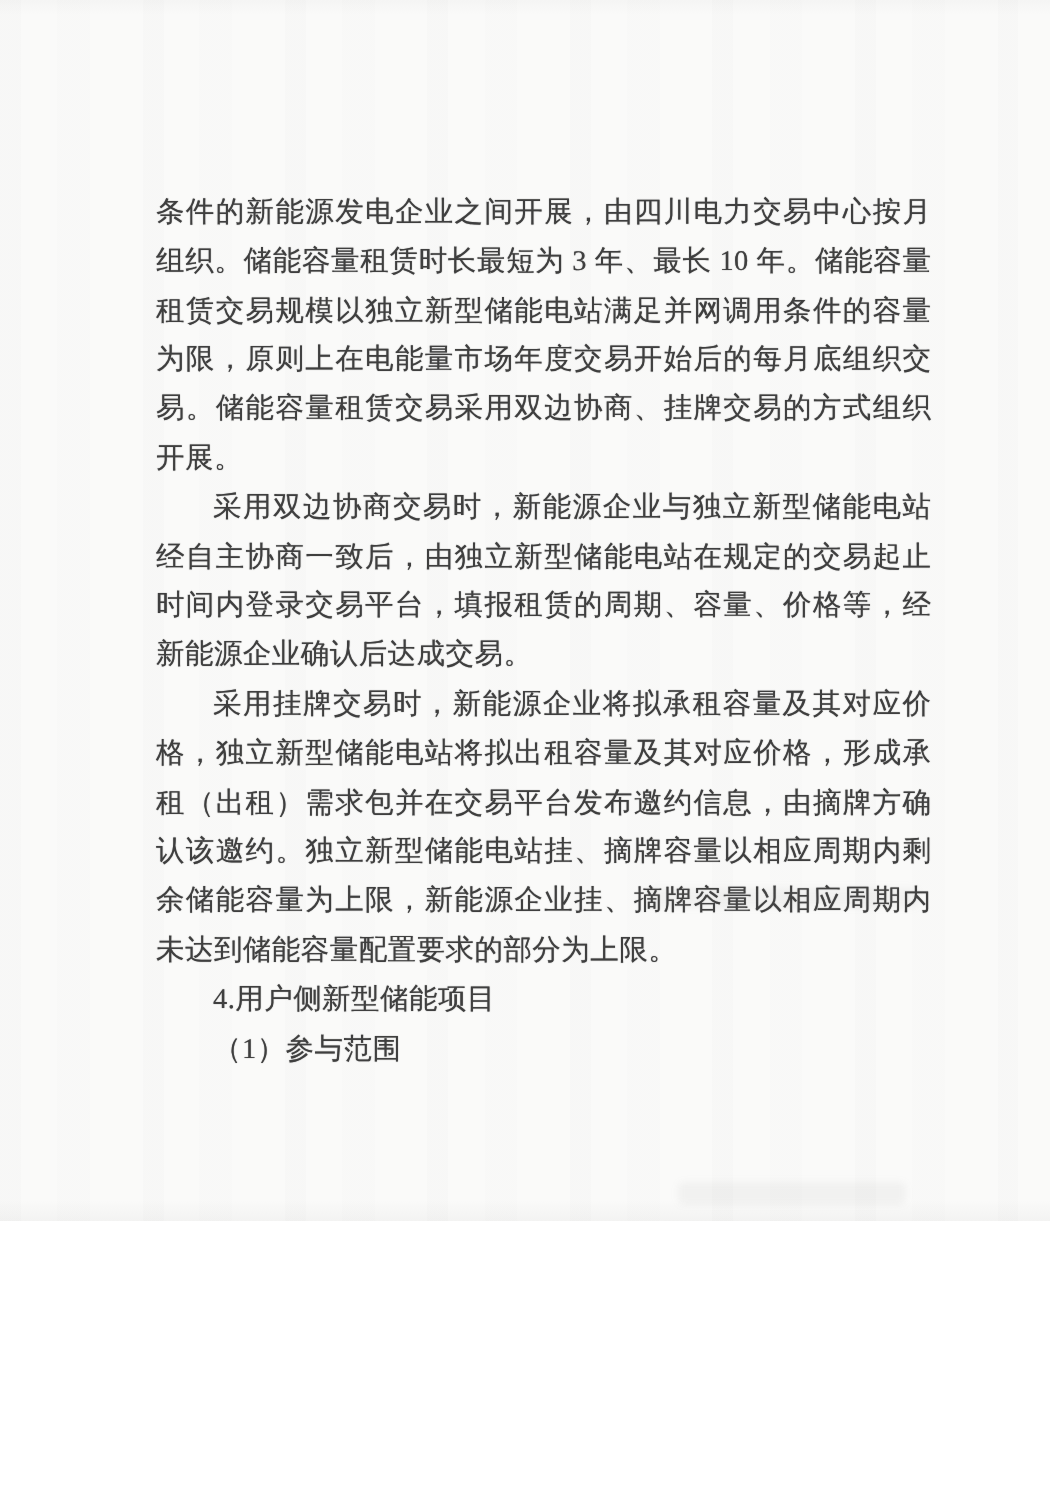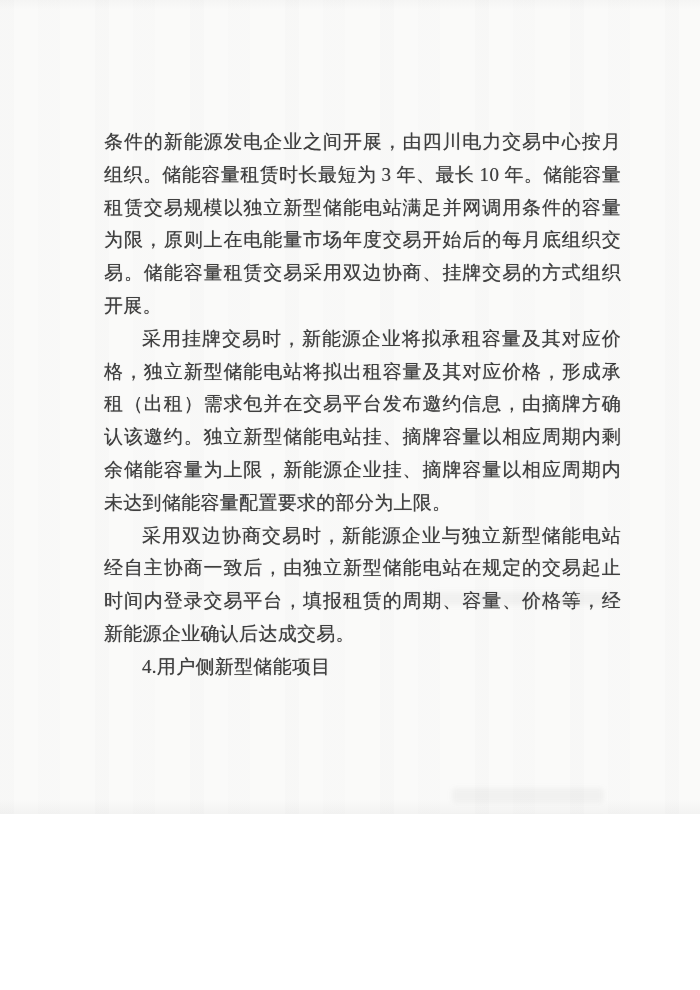--- a/index.html
+++ b/index.html
@@ -67,23 +67,24 @@
   .bleed-4 { left: 180px; top: 928px; width: 330px; height: 26px; background: rgba(125,125,130,0.05); filter: blur(5px); }
 </style>
 </head>
 <body>
 
 <div class="scan-page">
   <div class="scan-texture"></div>
 
   <div class="body-text">
     <p class="no-indent">条件的新能源发电企业之间开展，由四川电力交易中心按月组织。储能容量租赁时长最短为 3 年、最长 10 年。储能容量租赁交易规模以独立新型储能电站满足并网调用条件的容量为限，原则上在电能量市场年度交易开始后的每月底组织交易。储能容量租赁交易采用双边协商、挂牌交易的方式组织开展。</p>
+    <p>采用双边协商交易时，新能源企业与独立新型储能电站经自主协商一致后，由独立新型储能电站在规定的交易起止时间内登录交易平台，填报租赁的周期、容量、价格等，经新能源企业确认后达成交易。</p>
     <p>采用挂牌交易时，新能源企业将拟承租容量及其对应价格，独立新型储能电站将拟出租容量及其对应价格，形成承租（出租）需求包并在交易平台发布邀约信息，由摘牌方确认该邀约。独立新型储能电站挂、摘牌容量以相应周期内剩余储能容量为上限，新能源企业挂、摘牌容量以相应周期内未达到储能容量配置要求的部分为上限。</p>
-    <p>采用双边协商交易时，新能源企业与独立新型储能电站经自主协商一致后，由独立新型储能电站在规定的交易起止时间内登录交易平台，填报租赁的周期、容量、价格等，经新能源企业确认后达成交易。</p>
     <p>4.用户侧新型储能项目</p>
+    <p>（1）参与范围</p>
   </div>
 
   <div class="page-number">— 10 —</div>
 
   <div class="bleed bleed-1"></div>
   <div class="bleed bleed-2"></div>
   <div class="bleed bleed-3"></div>
   <div class="bleed bleed-4"></div>
 </div>
 

